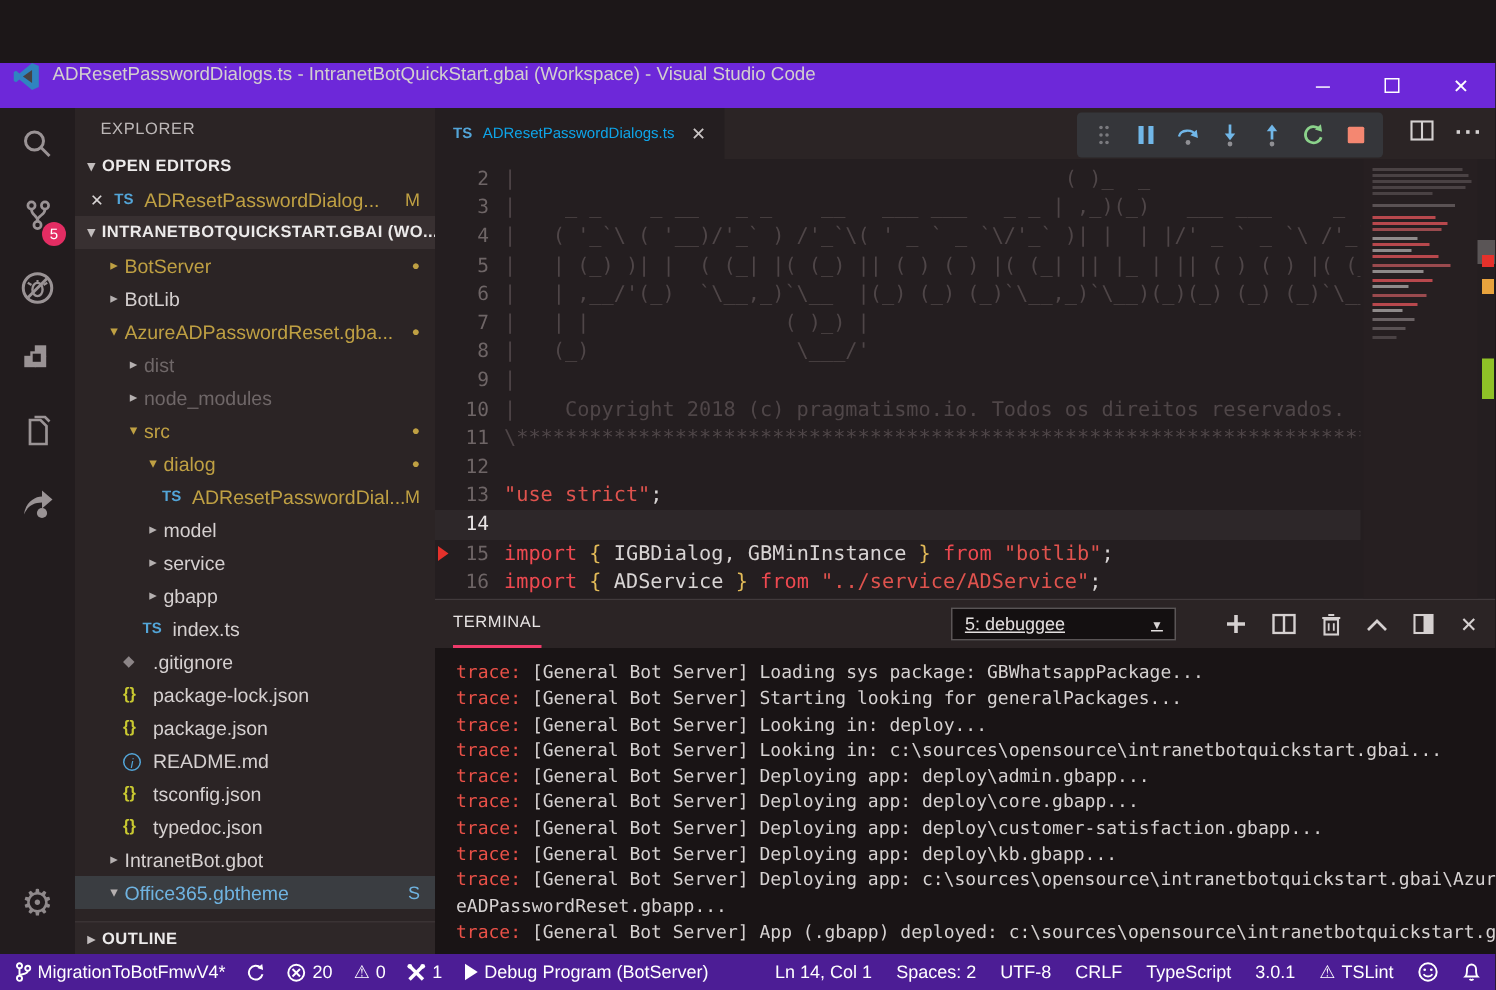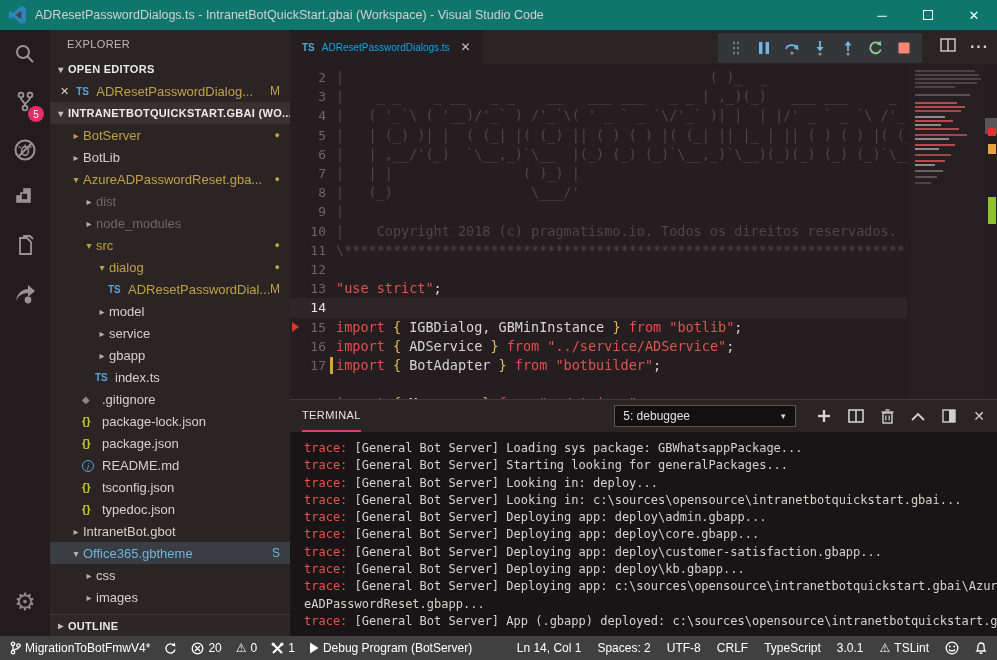--- a/index.html
+++ b/index.html
@@ -1,21 +1,21 @@
 <!DOCTYPE html>
 <html><head>
 <meta charset="utf-8">
 <style>
   * { margin:0; padding:0; box-sizing:border-box; }
   html,body { width:997px; height:660px; overflow:hidden; background:#1c1718;
     font-family:"Liberation Sans", sans-serif; }
   .window { width:997px; height:660px; display:flex; flex-direction:column; }
 
   
-  .titlebar { height:30px; background:#0f766e; display:flex; align-items:center; flex:0 0 30px; }
+  .titlebar { height:30px; background:#6d28d9; display:flex; align-items:flex-start; flex:0 0 30px;margin-top:42px; }
   .vscode-logo { width:18px; height:18px; margin:0 8px 0 9px; }
   .titlebar-text { color:#d3cfcf; font-size:12.5px; }
   .win-controls { margin-left:auto; display:flex; height:30px; }
   .win-btn { width:46px; height:30px; display:flex; align-items:center; justify-content:center;
     color:#ffffff; font-size:13px; }
 
   
   .main { flex:1; display:flex; min-height:0; }
 
   
@@ -82,30 +82,30 @@
   .ruler { position:absolute; top:0; bottom:0; right:0; width:12px; }
   .ruler .thumb { position:absolute; top:54px; height:16px; left:0; right:0; background:#5a5556; }
   .mk { position:absolute; right:1px; }
 
   
   .panel { flex:0 0 237px; display:flex; flex-direction:column; border-top:1px solid #413a3c; }
   .panel-head { height:32px; background:#2b2425; display:flex; align-items:center; padding:0 12px; flex:0 0 32px; }
   .panel-tab { color:#e8e4e4; font-size:11px; letter-spacing:.4px; height:32px; line-height:30px;
     border-bottom:2px solid #ee3a6a; }
   .panel-right { margin-left:auto; display:flex; align-items:center; gap:17px; }
-  .term-select { width:182px; height:22px; background:#141011; border:1px solid #5a5556; color:#e4e0e0;
-    font-size:12px; display:flex; align-items:center; padding:0 8px; margin-right:4px; }
+  .term-select { width:150px; height:22px; background:#141011; border:1px solid #5a5556; color:#e4e0e0;
+    font-size:12px; display:flex; align-items:center; padding:0 8px; margin-right:16px;text-decoration:underline; }
   .term-select .arr { margin-left:auto; font-size:8px; color:#d8d4d4; }
   .p-icon { color:#d5d0d0; display:flex; align-items:center; }
   .panel-body { flex:1; background:#191415; padding:8px 0 0 14px; overflow:hidden;
     font-family:"DejaVu Sans Mono", monospace; font-size:12px; line-height:17.3px; color:#d6d2d2; white-space:pre; }
   .tpre { color:#ea5148; }
 
   
-  .statusbar { height:23px; background:#404040; flex:0 0 23px; display:flex; align-items:center;
+  .statusbar { height:23px; background:#4c1d95; flex:0 0 23px; display:flex; align-items:center;
     color:#ffffff; font-size:12px; padding:12px 10px; }
   .sb-item { display:flex; align-items:center; gap:4px; margin-right:14px; white-space:nowrap; }
   .sb-right { margin-left:auto; display:flex; align-items:center; }
   .sb-right .sb-item { margin-right:0; margin-left:16px; }
   .sb-item svg { stroke:#ffffff; fill:none; stroke-width:1.3; }
 </style>
 </head>
 <body>
 
 <div class="window">

